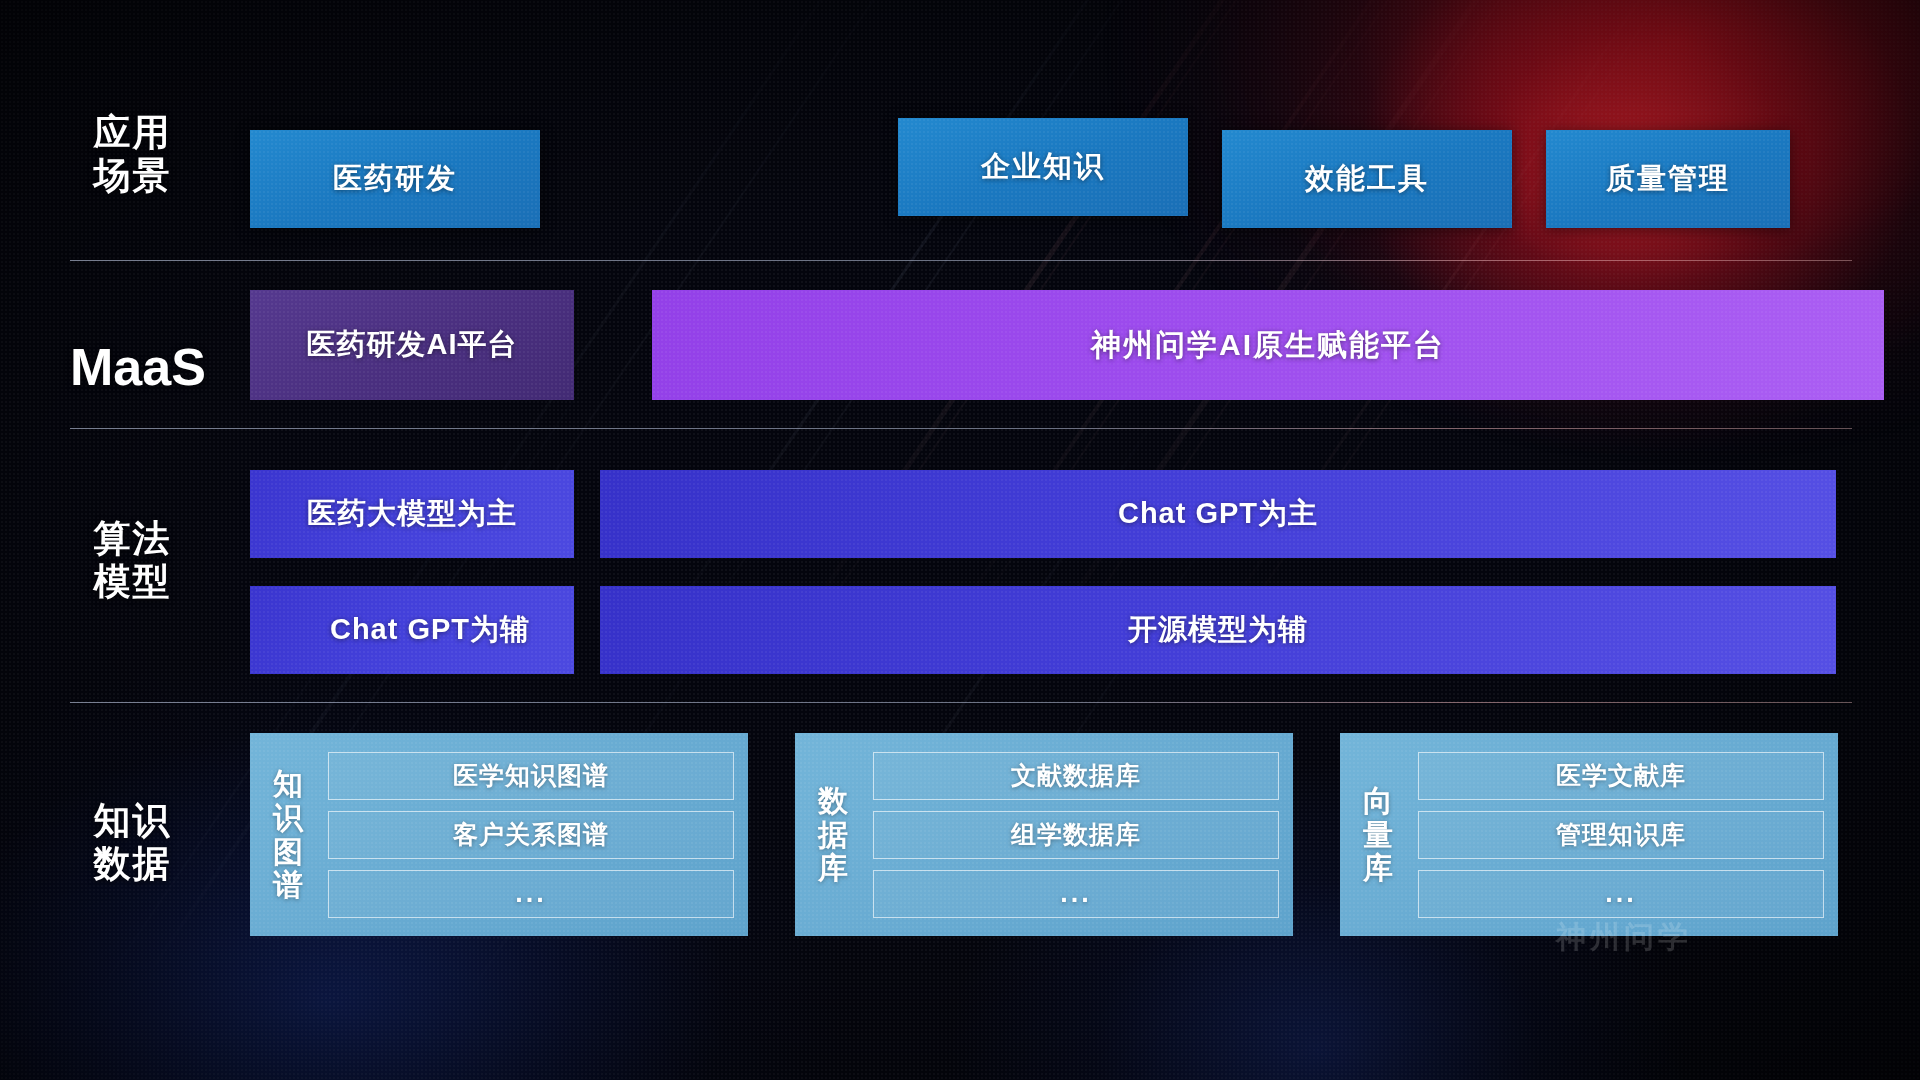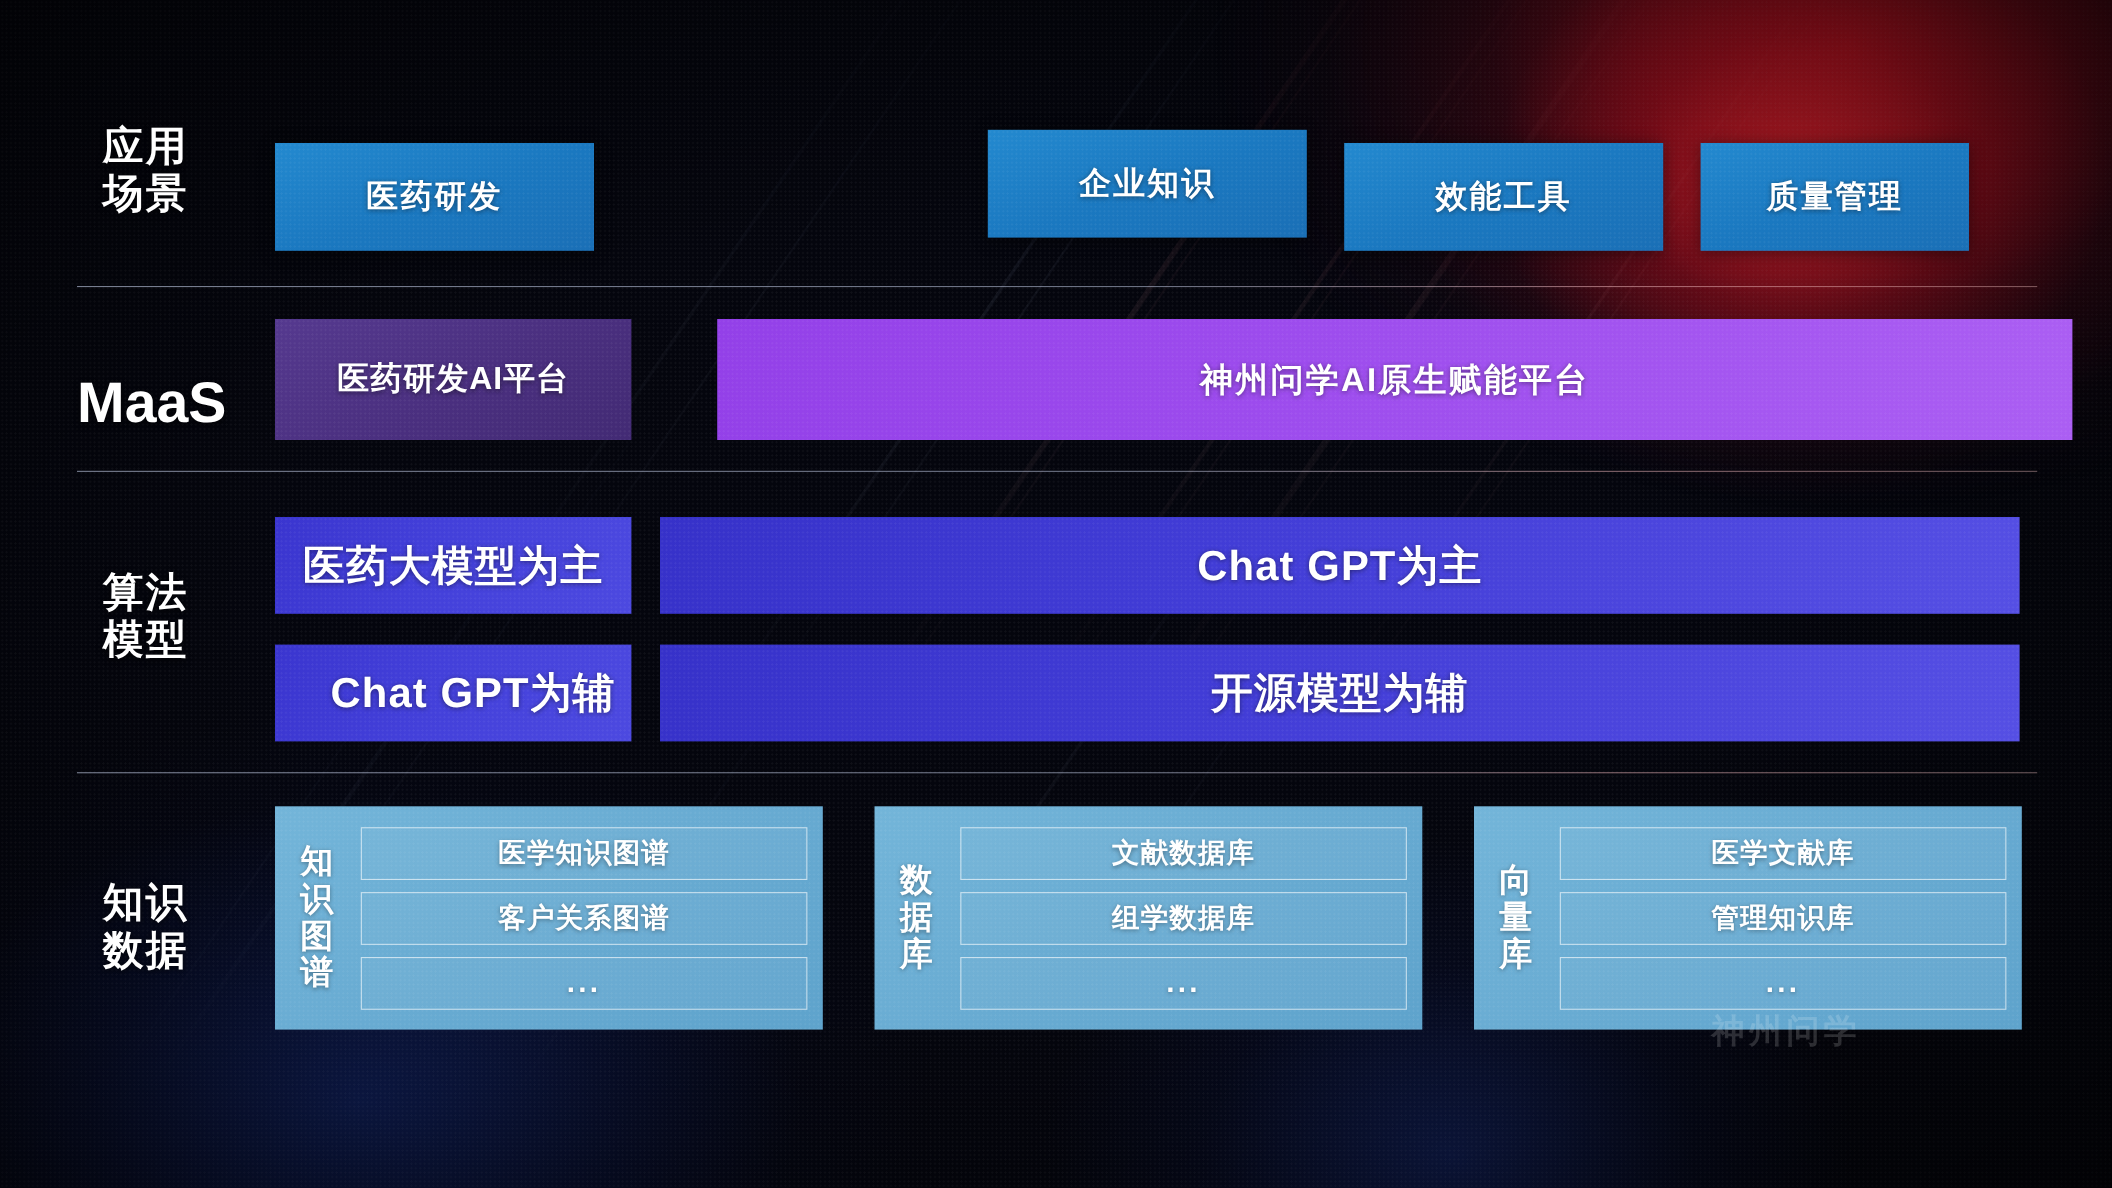--- a/index.html
+++ b/index.html
@@ -114,21 +114,21 @@
     height:110px;font-size:29px;letter-spacing:1px;
     background:linear-gradient(150deg,#55398f 0%,#4a2f7f 55%,#422a74 100%);
   }
   .maas-right{
     height:110px;font-size:30px;letter-spacing:2px;
     background:linear-gradient(100deg,#9340e8 0%,#9a48ec 30%,#a152ef 62%,#ab5ef3 100%);
   }
 
   
   .algo-box{
-    height:88px;font-size:38px;letter-spacing:1px;
+    height:88px;font-size:29px;letter-spacing:1px;
     background:linear-gradient(115deg,#3a35cf 0%,#4340da 45%,#4c49e0 100%);
   }
   .algo-box.wide{
     background:linear-gradient(110deg,#3631c9 0%,#413cd6 40%,#4b45dd 72%,#554fe4 100%);
   }
 
   
   .k-panel{
     position:absolute;box-sizing:border-box;height:203px;
     background:linear-gradient(150deg,#73b5d9 0%,#68abd2 50%,#5ea3cc 100%);

